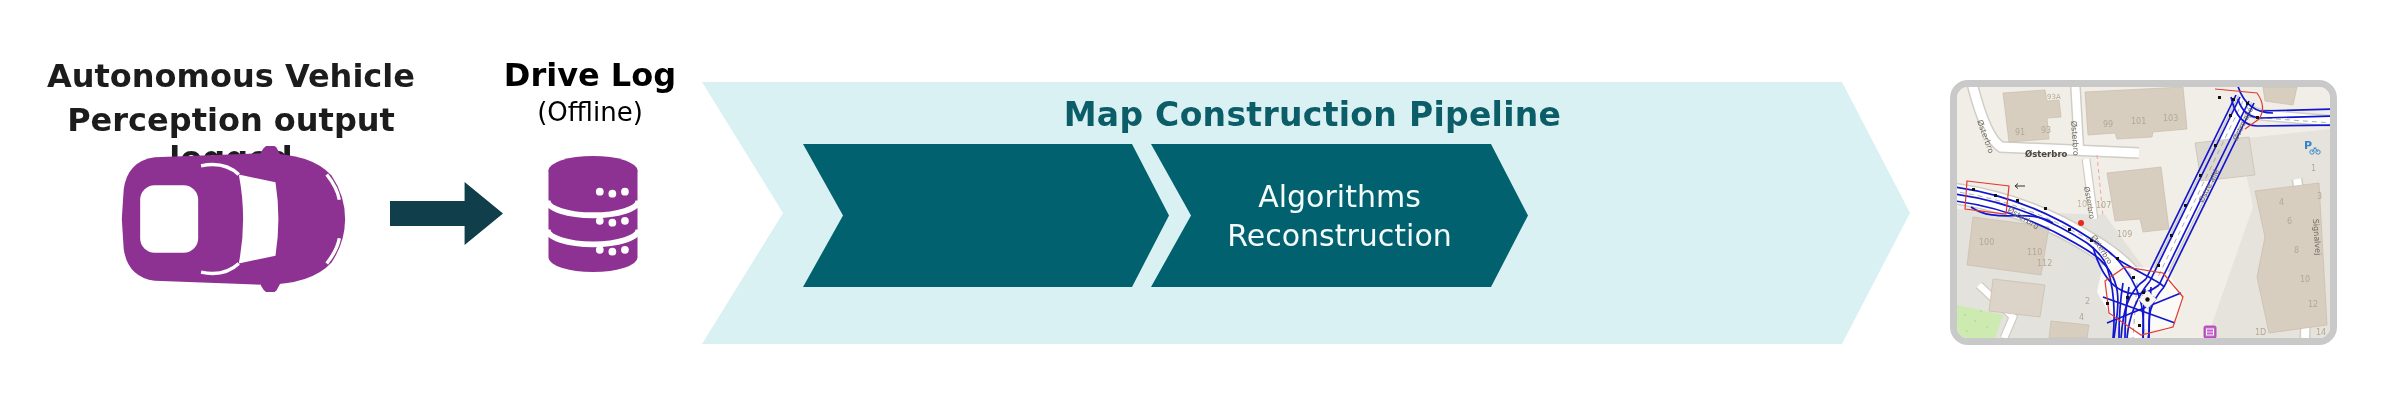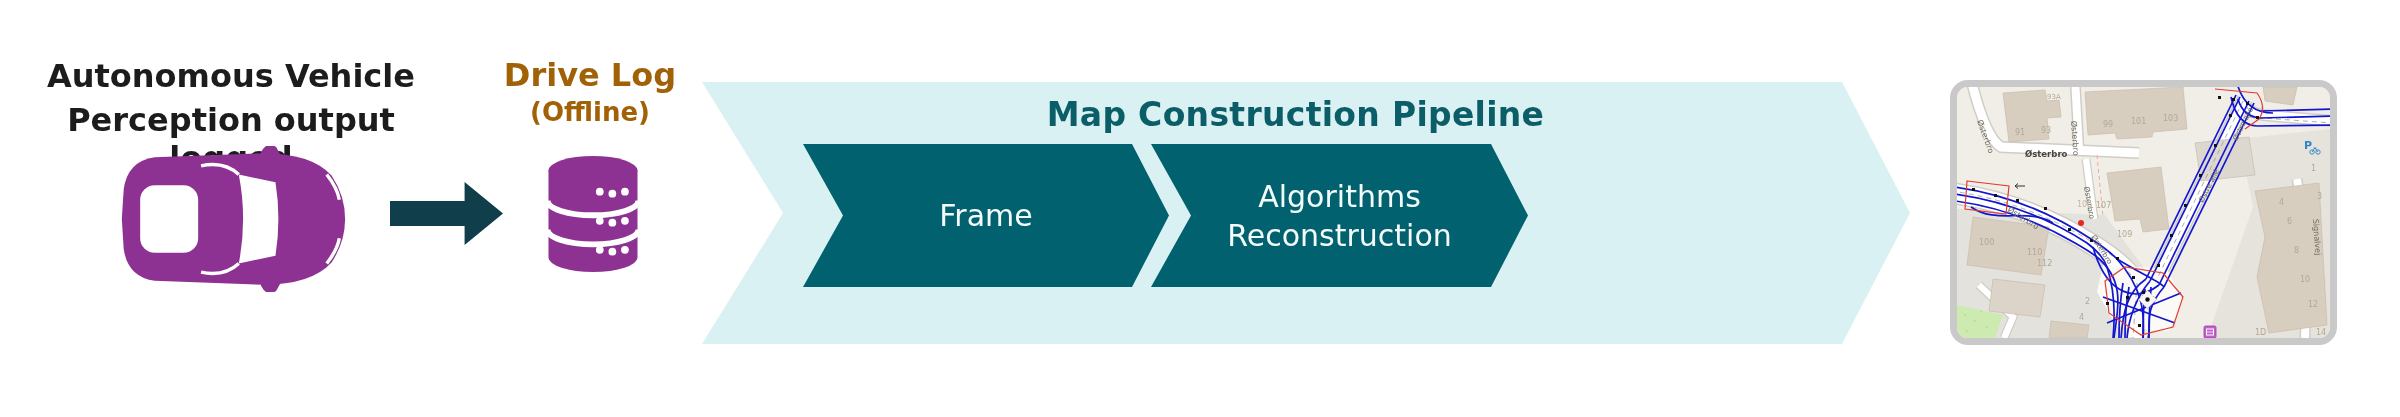--- a/index.html
+++ b/index.html
@@ -11,31 +11,31 @@
   .src-text{position:absolute;left:36px;top:58px;width:390px;text-align:center;color:#1d1c1c;}
   .src-title{font-size:32px;font-weight:600;line-height:1.15;}
   .src-sub{font-size:32px;font-weight:700;margin-top:6px;}
   .car-wrap{position:absolute;left:116px;top:146px;width:232px;height:146px;}
   
   .flow-arrow{
     position:absolute;left:390px;top:182px;width:113px;height:63px;background:#103e4a;
     clip-path:polygon(0 30%,66% 30%,66% 0,100% 50%,66% 100%,66% 70%,0 70%);
   }
   
-  .dl-text{position:absolute;left:485px;top:58px;width:210px;text-align:center;color:#a16207;}
+  .dl-text{position:absolute;left:485px;top:58px;width:210px;text-align:center;color:#000000;}
   .dl-title{font-size:32px;font-weight:600;line-height:1.1;}
-  .dl-sub{font-size:26px;font-weight:700;margin-top:4px;}
+  .dl-sub{font-size:26px;font-weight:400;margin-top:4px;}
   .db-wrap{position:absolute;left:544px;top:154px;width:98px;height:120px;}
   
   .big-arrow{
     position:absolute;left:702px;top:82px;width:1208px;height:262px;background:#d9f1f2;
     clip-path:polygon(0 0,1140px 0,100% 50%,1140px 100%,0 100%,81px 50%);
   }
   .pipe-title{
-    position:absolute;left:64px;top:13px;width:1059px;text-align:center;
+    position:absolute;left:81px;top:13px;width:1059px;text-align:center;
     font-size:33px;font-weight:600;color:#0b5d68;letter-spacing:.3px;
   }
   .chevron{
     position:absolute;top:144px;height:143px;background:#02616f;
     clip-path:polygon(0 0,calc(100% - 37px) 0,100% 50%,calc(100% - 37px) 100%,0 100%,40px 50%);
     display:flex;align-items:center;justify-content:center;text-align:center;
     color:#f4fbfb;font-size:30px;font-weight:500;line-height:39px;
   }
   .chev1{left:803px;width:366px;}
   .chev2{left:1151px;width:377px;}
@@ -100,21 +100,20 @@
       </g>
     </svg>
   </div>
 
   <div class="big-arrow">
     <div class="pipe-title">Map Construction Pipeline</div>
   </div>
 
   <div class="chevron chev1">
     <div>
-      <span>Frame</span>
     </div>
   </div>
   <div class="chevron chev2">
     <div>
       <span>Algorithms</span>
       <span>Reconstruction</span>
     </div>
   </div>
 
   <div class="map-frame">

